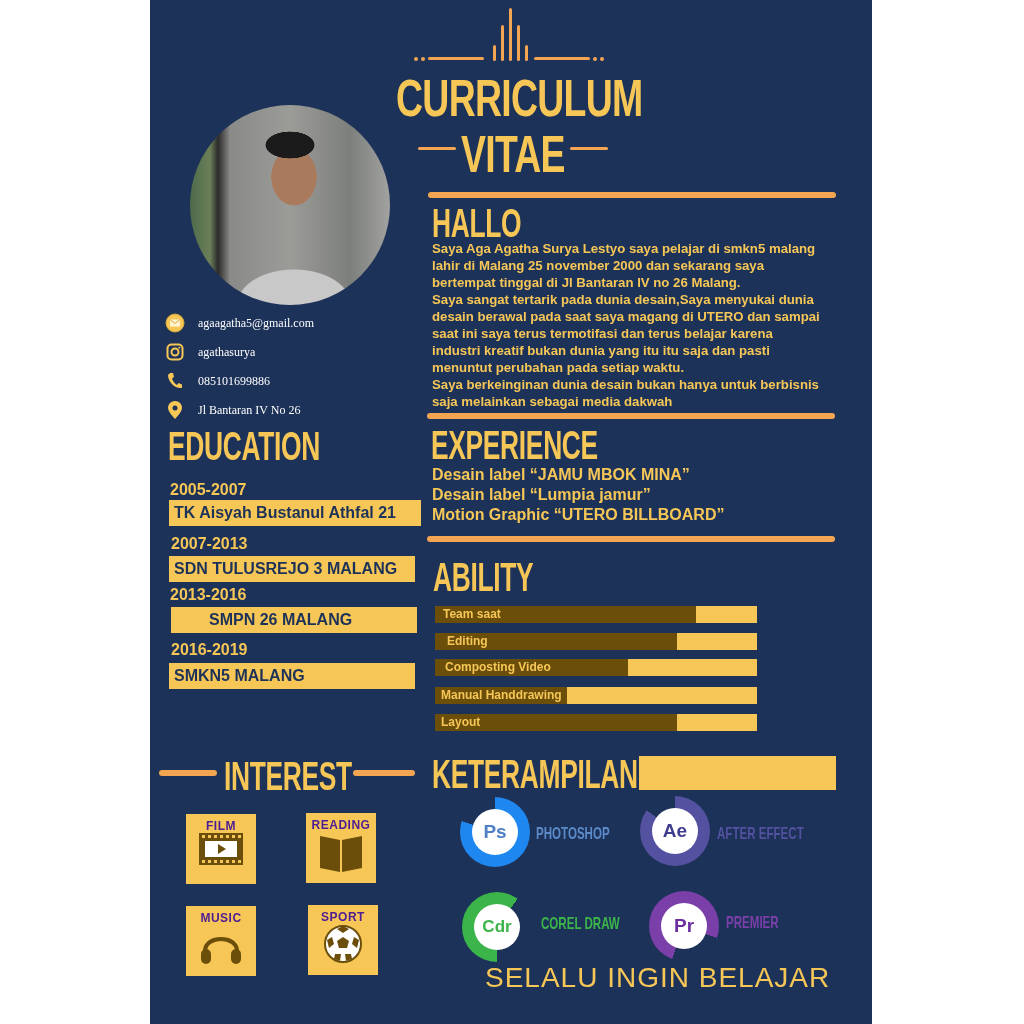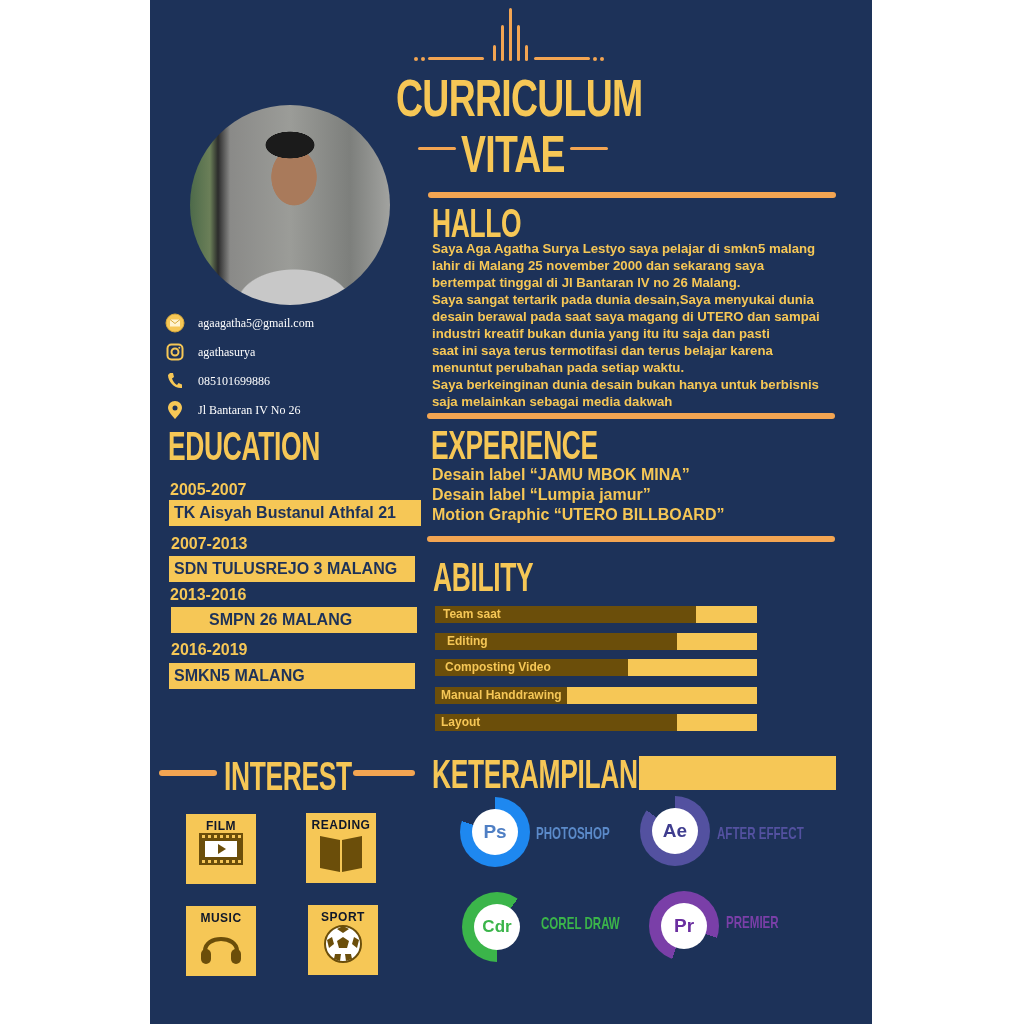--- a/index.html
+++ b/index.html
@@ -57,21 +57,21 @@
   .exp-item { position: absolute; left: 282px; color: #f6c756; font-weight: bold; font-size: 16px; }
 
   .ability-bar { position: absolute; left: 285px; width: 322px; height: 17px; background: #f6c756; }
   .ability-fill { position: absolute; left: 0; top: 0; height: 100%; background: #6b4e0a; }
   .ability-label { position: absolute; left: 8px; top: 0; line-height: 17px; color: #f6c756; font-weight: bold; font-size: 12px; white-space: nowrap; }
 
   .interest-box {
     position: absolute; width: 70px; height: 70px; background: #f6c756;
     display: flex; flex-direction: column; align-items: center;
   }
-  .interest-label { color: #0f172a; font-weight: bold; font-size: 12px; margin-top: 5px; letter-spacing: 0.5px; }
+  .interest-label { color: #4c1d95; font-weight: bold; font-size: 12px; margin-top: 5px; letter-spacing: 0.5px; }
 
   .skill-ring { position: absolute; width: 70px; height: 70px; border-radius: 50%; }
   .skill-core {
     position: absolute; left: 12px; top: 12px; width: 46px; height: 46px; border-radius: 50%;
     background: #ffffff; display: flex; align-items: center; justify-content: center;
     font-weight: bold; font-size: 19px;
   }
   .skill-label {
     position: absolute; font-weight: bold; font-size: 17px; white-space: nowrap;
     transform: scaleX(0.68); transform-origin: left top;
@@ -147,22 +147,22 @@
   </div>
 
   <div class="divider" style="left:278px;top:192px;width:408px;"></div>
   <div class="section-h" style="left:282px;top:203px;">HALLO</div>
   <div class="hallo-text">
     <div>Saya Aga Agatha Surya Lestyo saya pelajar di smkn5 malang</div>
     <div>lahir  di Malang 25 november 2000 dan sekarang saya</div>
     <div>bertempat tinggal di Jl Bantaran IV no 26 Malang.</div>
     <div>Saya sangat tertarik pada dunia desain,Saya menyukai dunia</div>
     <div>desain berawal pada saat saya magang di UTERO dan sampai</div>
+    <div>saat ini saya terus termotifasi dan terus belajar karena</div>
     <div>industri kreatif bukan dunia yang itu itu saja dan pasti</div>
-    <div>saat ini saya terus termotifasi dan terus belajar karena</div>
     <div>menuntut perubahan pada setiap waktu.</div>
     <div>Saya berkeinginan dunia desain bukan hanya untuk berbisnis</div>
     <div>saja melainkan sebagai media dakwah</div>
   </div>
   <div class="divider" style="left:277px;top:413px;width:408px;"></div>
 
   <div class="section-h" style="left:18px;top:426px;">EDUCATION</div>
   <div class="edu-year" style="left:20px;top:481px;">2005-2007</div>
   <div class="edu-box" style="left:19px;top:500px;width:252px;">TK Aisyah Bustanul Athfal 21</div>
   <div class="edu-year" style="left:21px;top:535px;">2007-2013</div>
@@ -282,13 +282,14 @@
   <div class="skill-ring" style="left:312px;top:892px;background:conic-gradient(from 180deg, #3bb54a 0 60%, transparent 60% 100%);">
     <div class="skill-core" style="color:#3bb54a;font-size:17px;">Cdr</div>
   </div>
   <div class="skill-label" style="left:391px;top:914px;color:#3bb54a;">COREL DRAW</div>
 
   <div class="skill-ring" style="left:499px;top:891px;background:conic-gradient(from 200deg, #7a3fa8 0 75%, transparent 75% 100%);">
     <div class="skill-core" style="color:#6b2fa0;">Pr</div>
   </div>
   <div class="skill-label" style="left:576px;top:913px;color:#7a3fa8;">PREMIER</div>
 
+  <div class="motto">SELALU INGIN BELAJAR</div>
 </div>
 
 </body></html>

